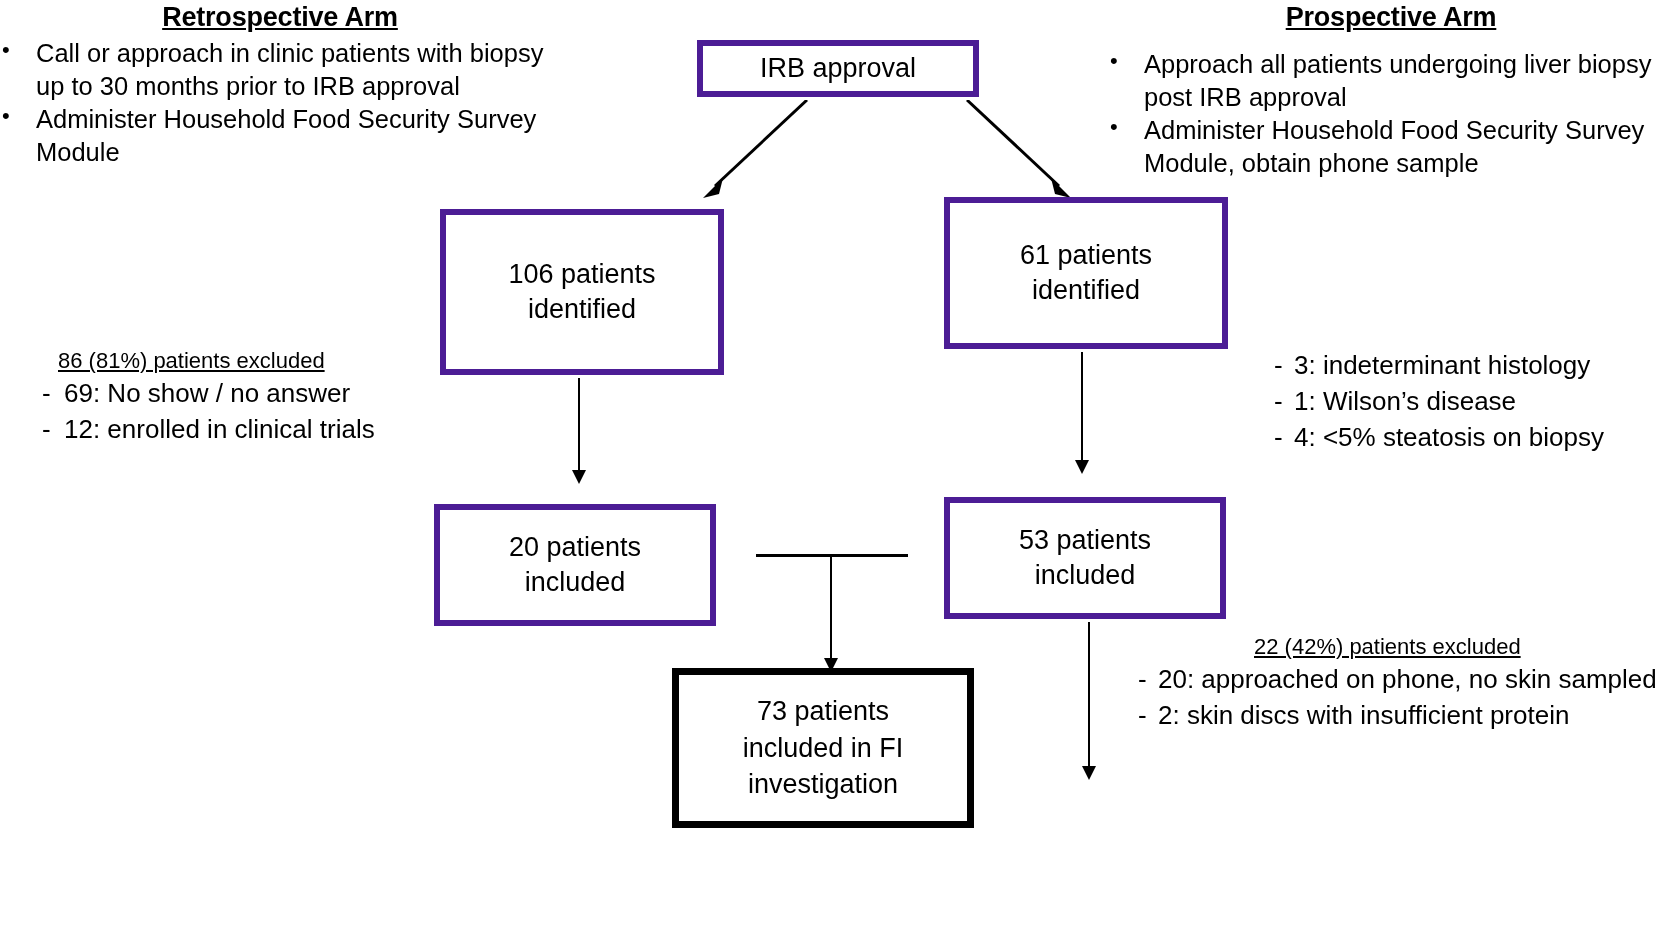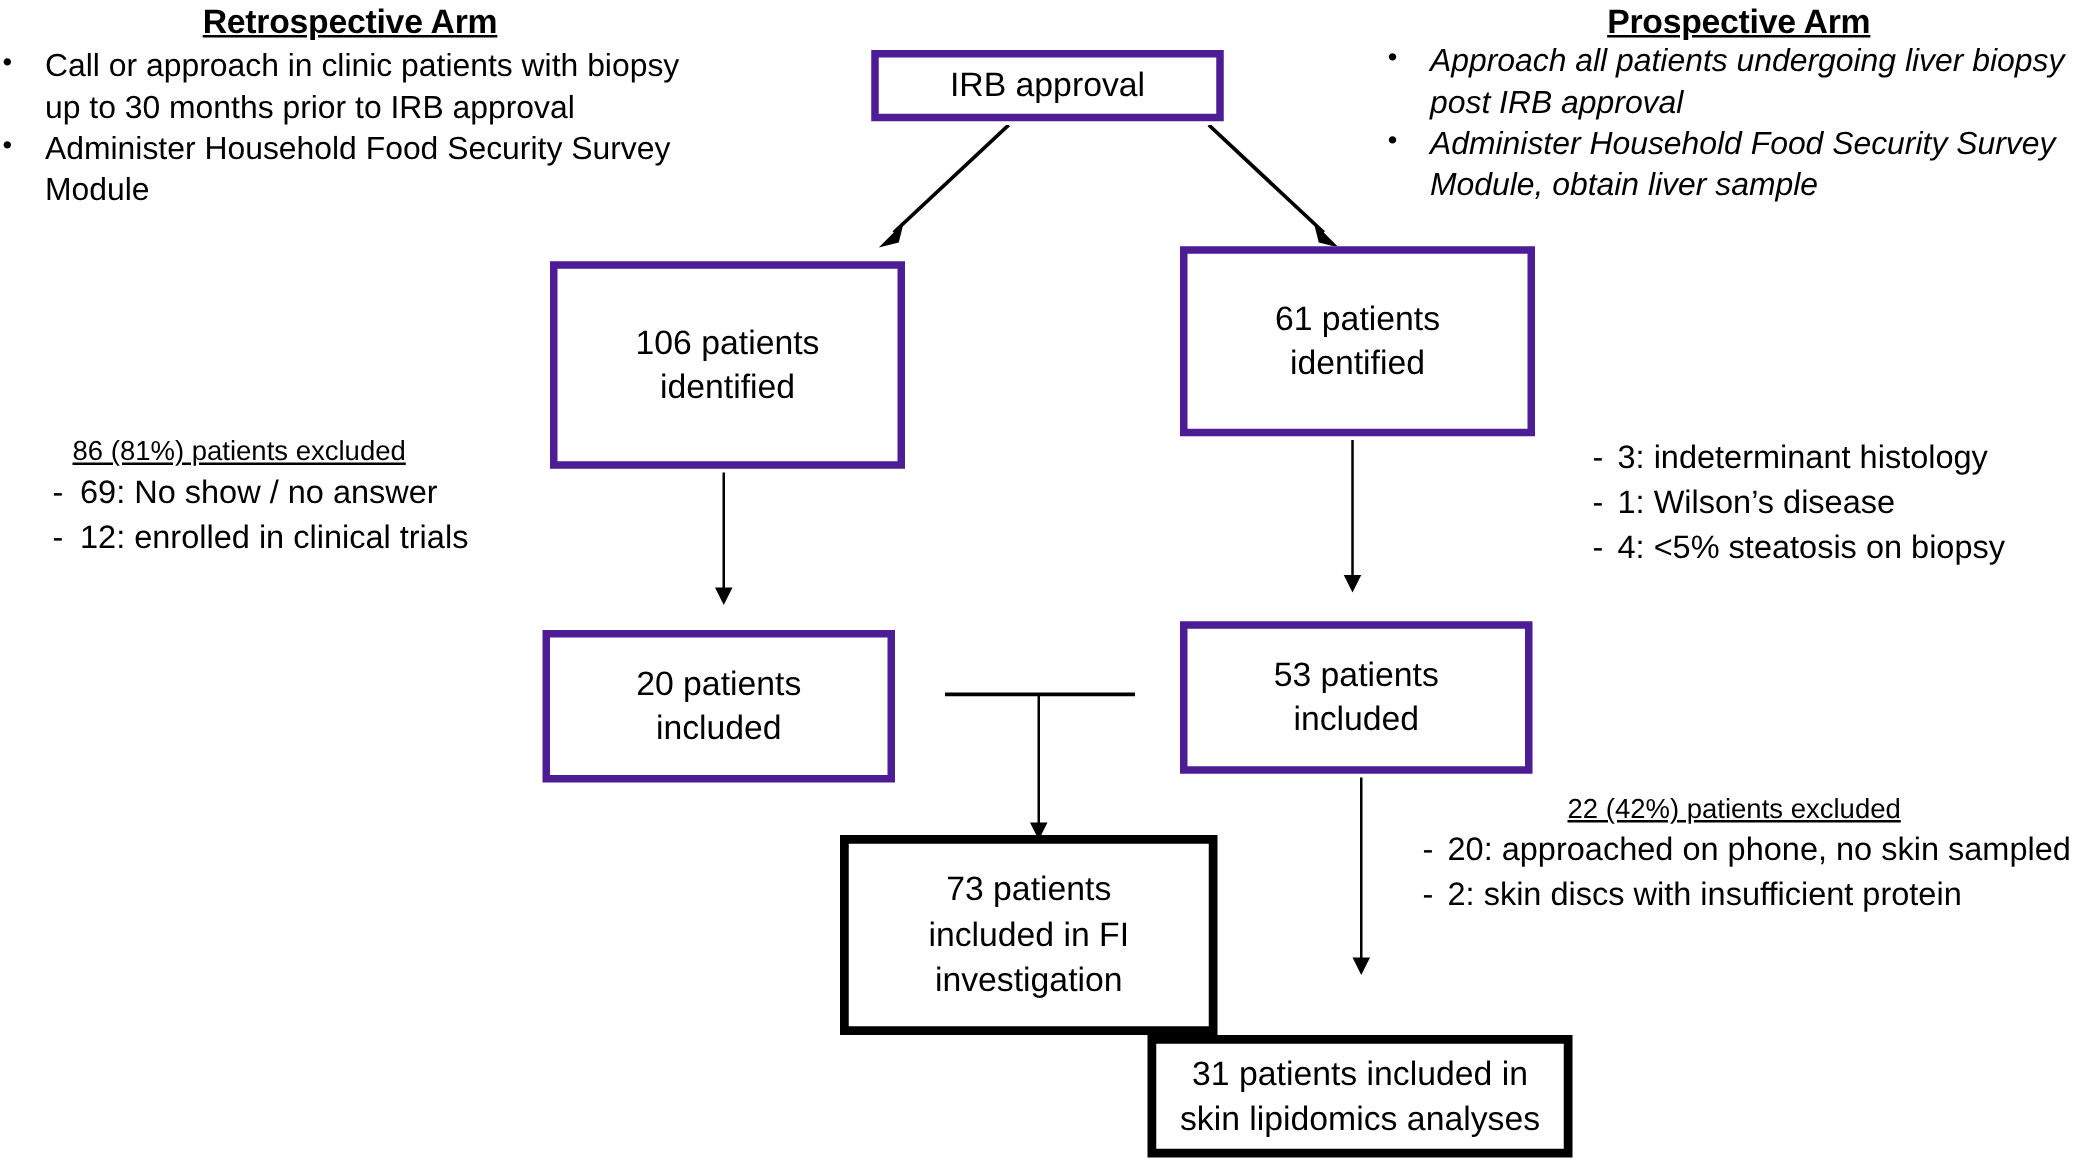--- a/index.html
+++ b/index.html
@@ -119,23 +119,23 @@
   <div class="abs" style="left:0px; top:2px; width:560px;">
     <div class="arm-title">Retrospective Arm</div>
     <ul class="bullet-list" style="margin-top:4px;">
       <li>Call or approach in clinic patients with biopsy up to 30 months prior to IRB approval</li>
       <li>Administer Household Food Security Survey Module</li>
     </ul>
   </div>
 
   <div class="abs" style="left:1108px; top:2px; width:566px;">
     <div class="arm-title">Prospective Arm</div>
-    <ul class="bullet-list" style="margin-top:0;font-style:italic;">
+    <ul class="bullet-list" style="margin-top:15px;">
       <li>Approach all patients undergoing liver biopsy post IRB approval</li>
-      <li>Administer Household Food Security Survey Module, obtain liver sample</li>
+      <li>Administer Household Food Security Survey Module, obtain phone sample</li>
     </ul>
   </div>
 
   <div class="abs box box-blue" style="left:697px; top:40px; width:282px; height:57px;">
     <span class="txt">IRB approval</span>
   </div>
 
   <div class="abs diag" style="left:699px; top:100px; width:110px; height:100px;">
     <svg width="110" height="100" viewBox="0 0 110 100">
       <line x1="108" y1="0" x2="16" y2="86" stroke="#000" stroke-width="3"></line>
@@ -224,20 +224,14 @@
   </div>
 
   <div class="abs" style="left:1136px; top:634px; width:540px;">
     <div class="excl-title" style="padding-left:118px;">22 (42%)  patients excluded</div>
     <ul class="dash-list tight">
       <li>20: approached on phone, no skin sampled</li>
       <li>2: skin discs with insufficient protein</li>
     </ul>
   </div>
 
-  <div class="abs box box-black" style="left:918px; top:828px; width:340px; height:98px;">
-    <span class="txt">
-      <span>31 patients included in</span><br>
-      <span>skin lipidomics analyses</span>
-    </span>
-  </div>
 
 </div>
 
 </body></html>

